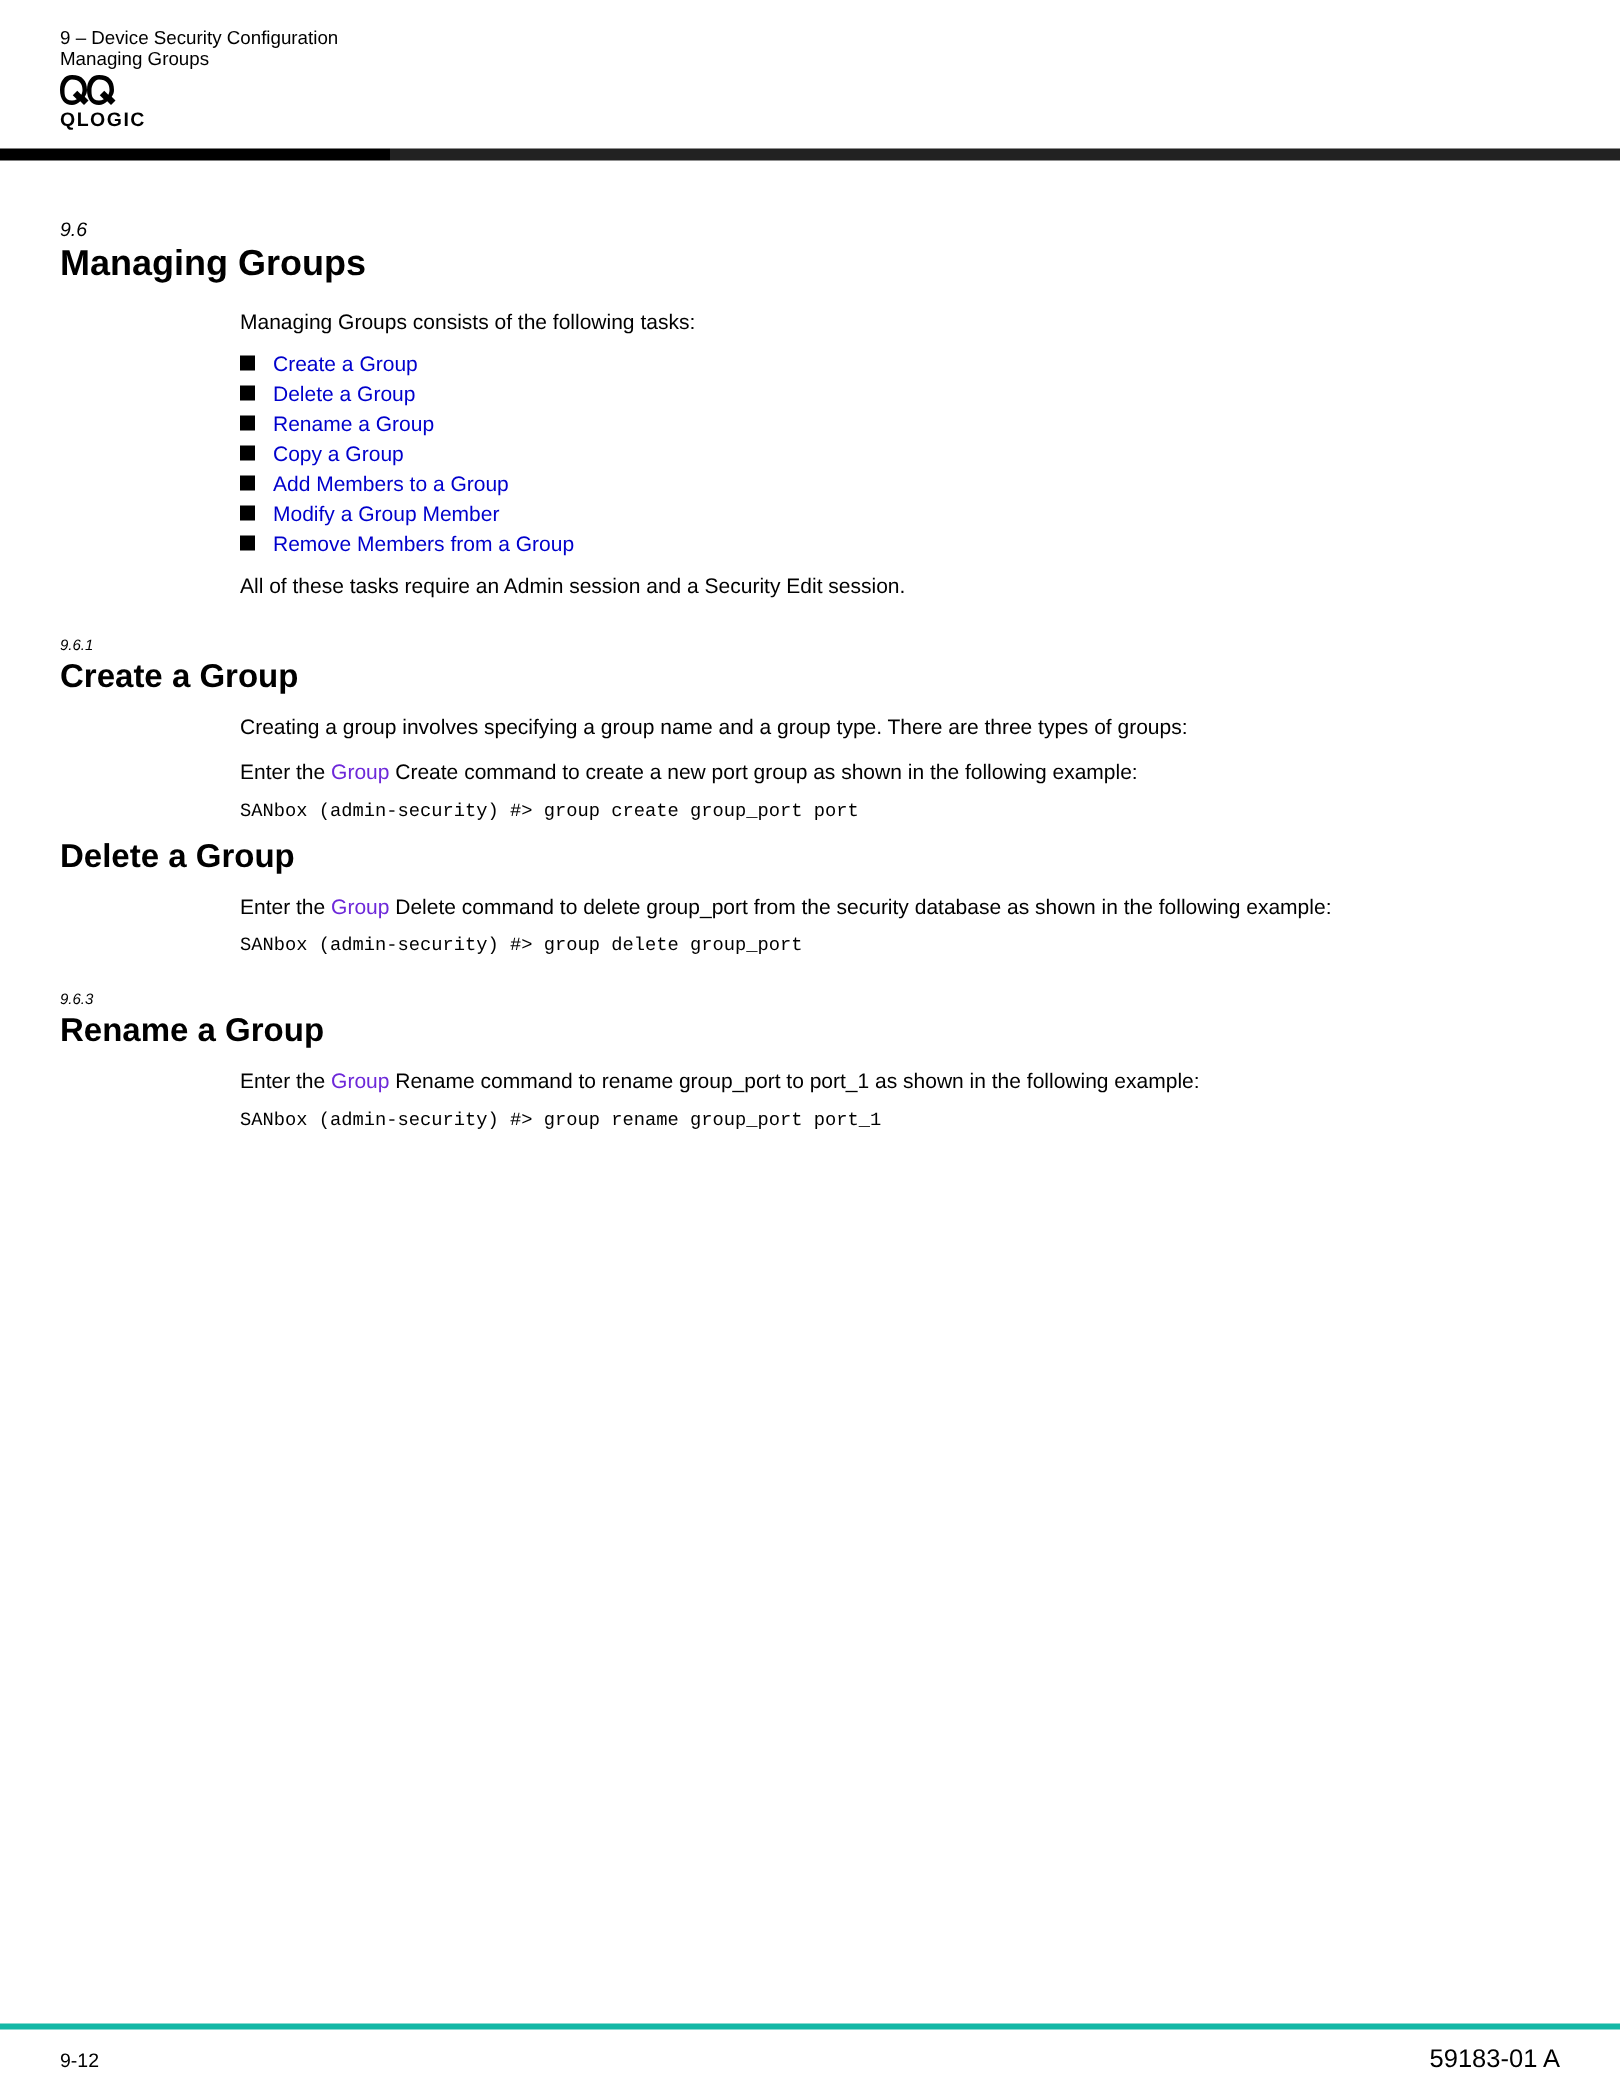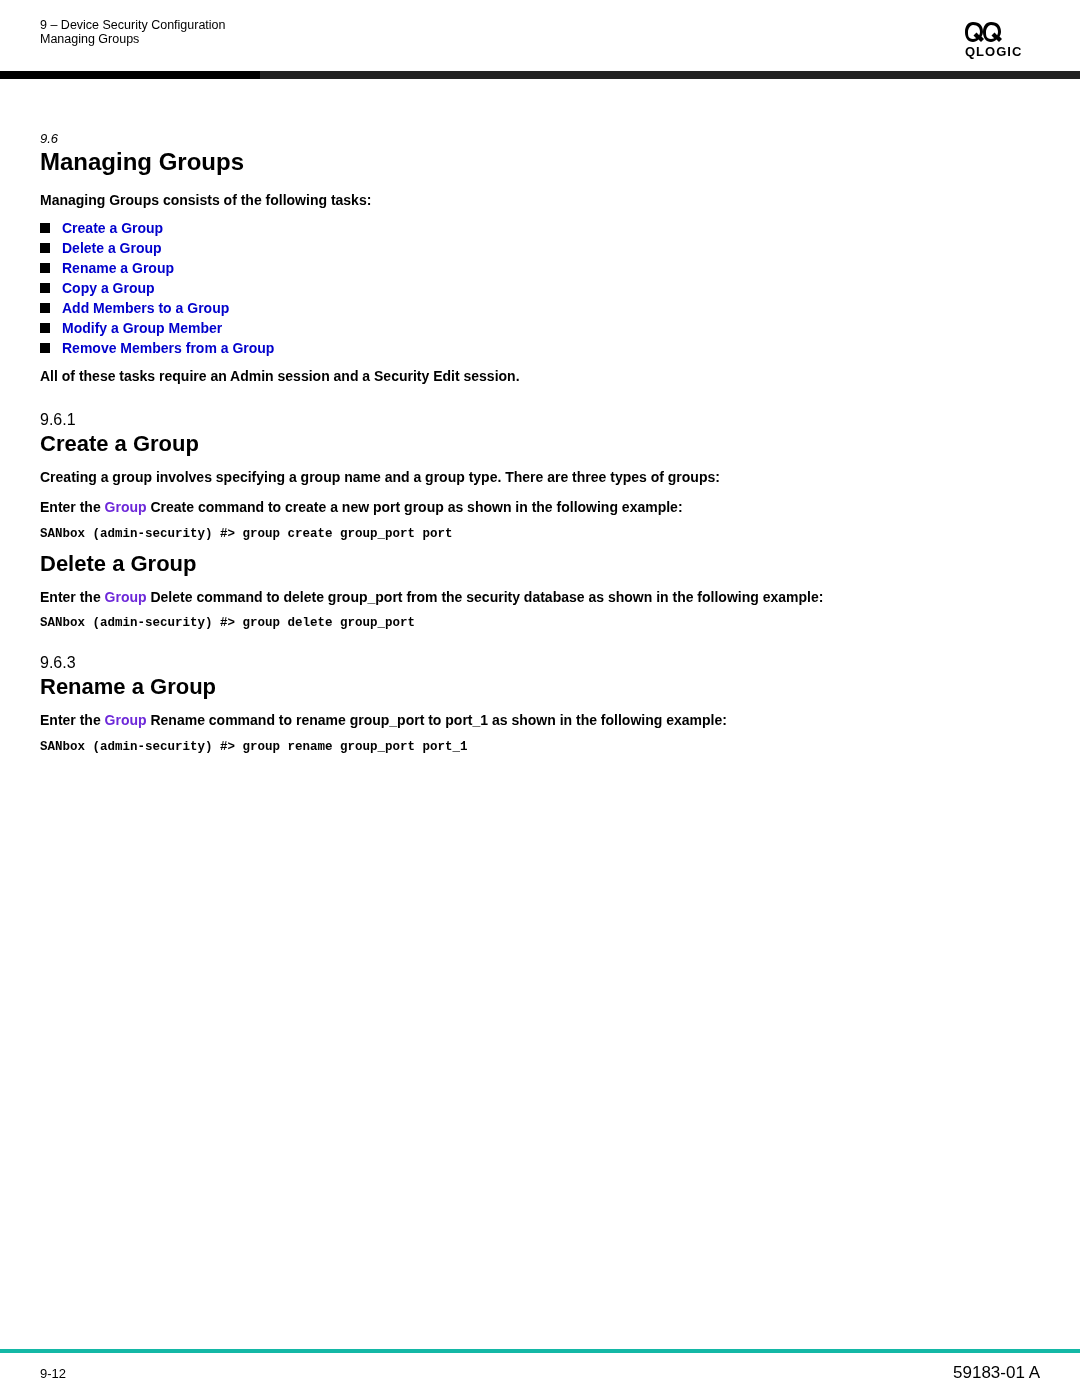--- a/index.html
+++ b/index.html
@@ -21,20 +21,21 @@
       flex-direction: column;
       padding: 0;
     }
 
     
     .header {
       display: flex;
       justify-content: space-between;
       align-items: flex-start;
       padding: 18px 40px 0 40px;
+      flex-direction: column;
     }
 
     .header-left {
       display: flex;
       flex-direction: column;
     }
 
     .header-chapter {
       font-size: 12.5px;
       color: #000;
@@ -66,51 +67,52 @@
     }
 
     .rule-dark {
       background: #222;
       height: 8px;
       flex: 1;
     }
 
     
     .content {
-      padding: 34px 40px 40px 40px;
+      padding: 20px 40px 40px 40px;
       flex: 1;
     }
 
     .section-number-small {
       font-style: italic;
       font-size: 13px;
       margin-bottom: 2px;
       margin-top: 18px;
     }
 
     .section-title {
       font-size: 24px;
       font-weight: bold;
       margin-bottom: 14px;
     }
 
     .subsection-number-small {
-      font-size: 16px;
+      font-style: italic;
+      font-size: 10px;
       margin-bottom: 2px;
       margin-top: 24px;
     }
 
     .subsection-title {
       font-size: 22px;
       font-weight: bold;
       margin-bottom: 10px;
     }
 
     .indented {
-      font-weight: bold;
+      margin-left: 120px;
     }
 
     .body-text {
       font-size: 14px;
       line-height: 1.55;
       margin-bottom: 8px;
     }
 
     .bullet-list {
       list-style: none;

